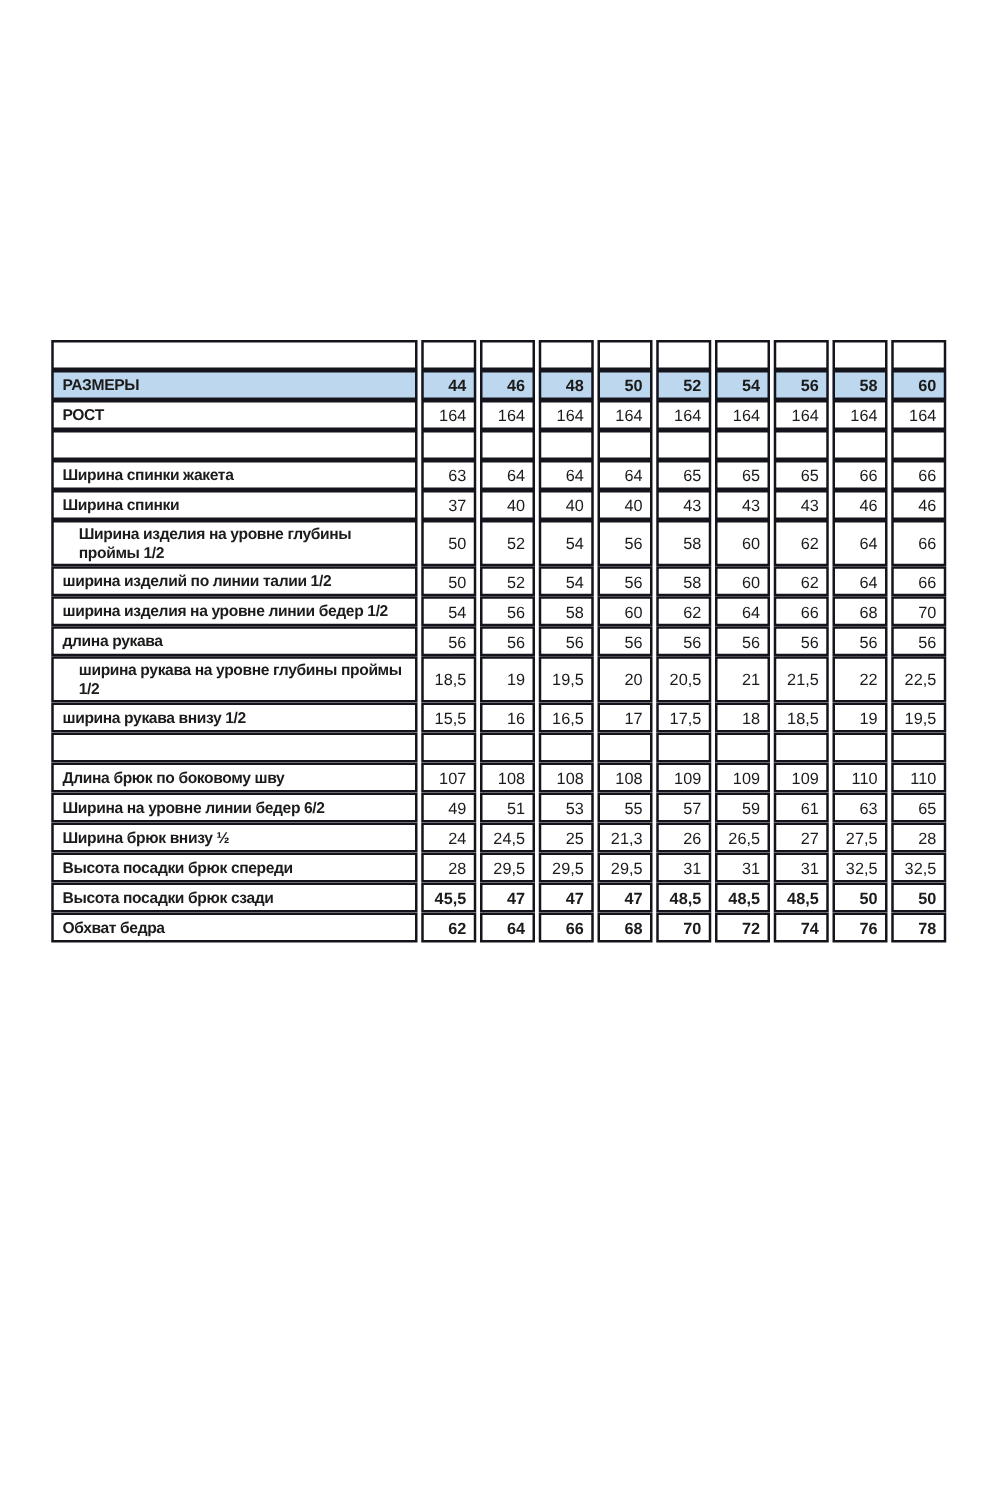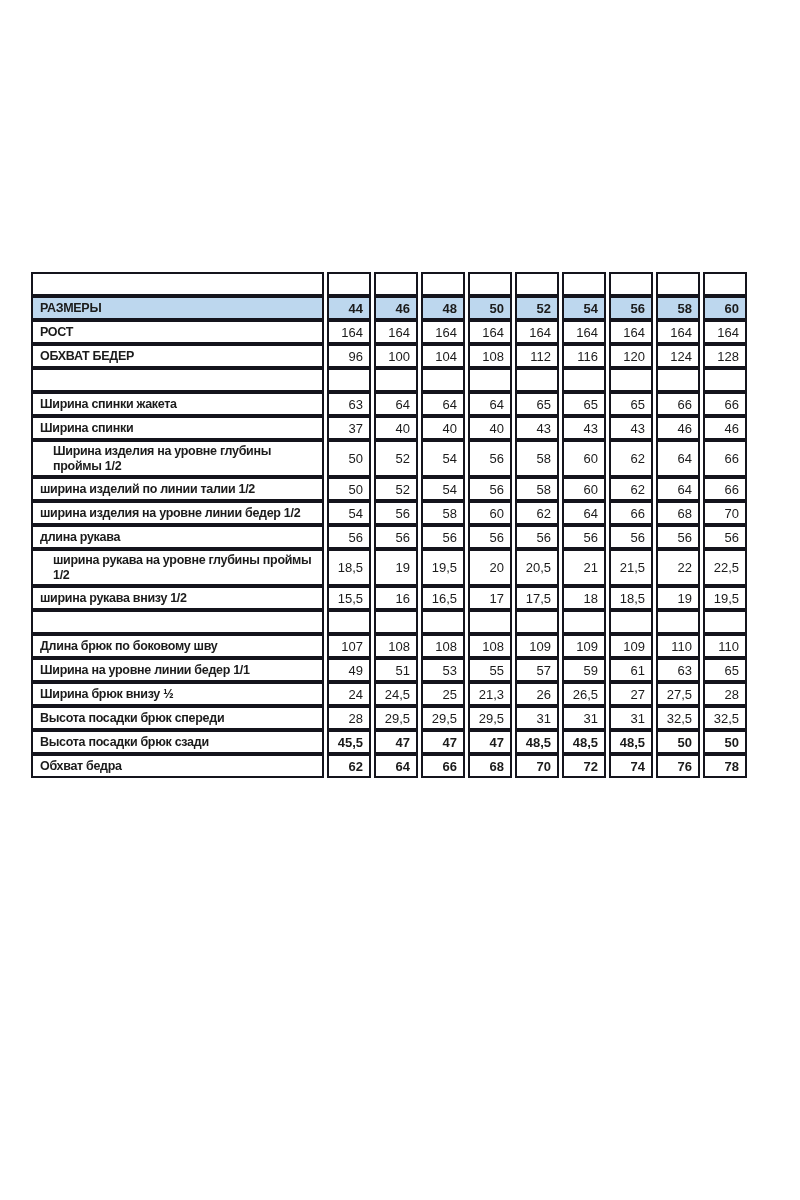--- a/index.html
+++ b/index.html
@@ -8,21 +8,21 @@
     --header-bg:#bdd7ee;
   }
   html,body{margin:0;padding:0;}
   body{
     width:800px;height:1200px;background:#ffffff;
     font-family:"Liberation Sans",sans-serif;
     color:var(--text-color);
   }
   .sheet{position:relative;width:800px;height:1200px;background:#ffffff;overflow:hidden;}
   table.size-table{
-    position:absolute;left:28px;top:272px;width:722px;
+    position:absolute;left:38px;top:272px;width:722px;
     border-collapse:separate;border-spacing:3px 0;
     table-layout:fixed;
   }
   td{
     border:2px solid var(--border-color);
     box-sizing:border-box;
     height:24px;
     font-size:13px;
     line-height:15px;
     vertical-align:middle;
@@ -89,32 +89,20 @@
           <td class="val">164</td>
           <td class="val">164</td>
           <td class="val">164</td>
           <td class="val">164</td>
           <td class="val">164</td>
           <td class="val">164</td>
           <td class="val">164</td>
           <td class="val">164</td>
           <td class="val">164</td>
         </tr>
-        <tr class="data">
-          <td class="label">ОБХВАТ БЕДЕР</td>
-          <td class="val">96</td>
-          <td class="val">100</td>
-          <td class="val">104</td>
-          <td class="val">108</td>
-          <td class="val">112</td>
-          <td class="val">116</td>
-          <td class="val">120</td>
-          <td class="val">124</td>
-          <td class="val">128</td>
-        </tr>
         <tr class="empty">
           <td class="label"></td>
           <td class="val"></td>
           <td class="val"></td>
           <td class="val"></td>
           <td class="val"></td>
           <td class="val"></td>
           <td class="val"></td>
           <td class="val"></td>
           <td class="val"></td>
@@ -234,21 +222,21 @@
           <td class="val">108</td>
           <td class="val">108</td>
           <td class="val">108</td>
           <td class="val">109</td>
           <td class="val">109</td>
           <td class="val">109</td>
           <td class="val">110</td>
           <td class="val">110</td>
         </tr>
         <tr class="data">
-          <td class="label">Ширина на уровне линии бедер 1/1</td>
+          <td class="label">Ширина на уровне линии бедер 6/2</td>
           <td class="val">49</td>
           <td class="val">51</td>
           <td class="val">53</td>
           <td class="val">55</td>
           <td class="val">57</td>
           <td class="val">59</td>
           <td class="val">61</td>
           <td class="val">63</td>
           <td class="val">65</td>
         </tr>

